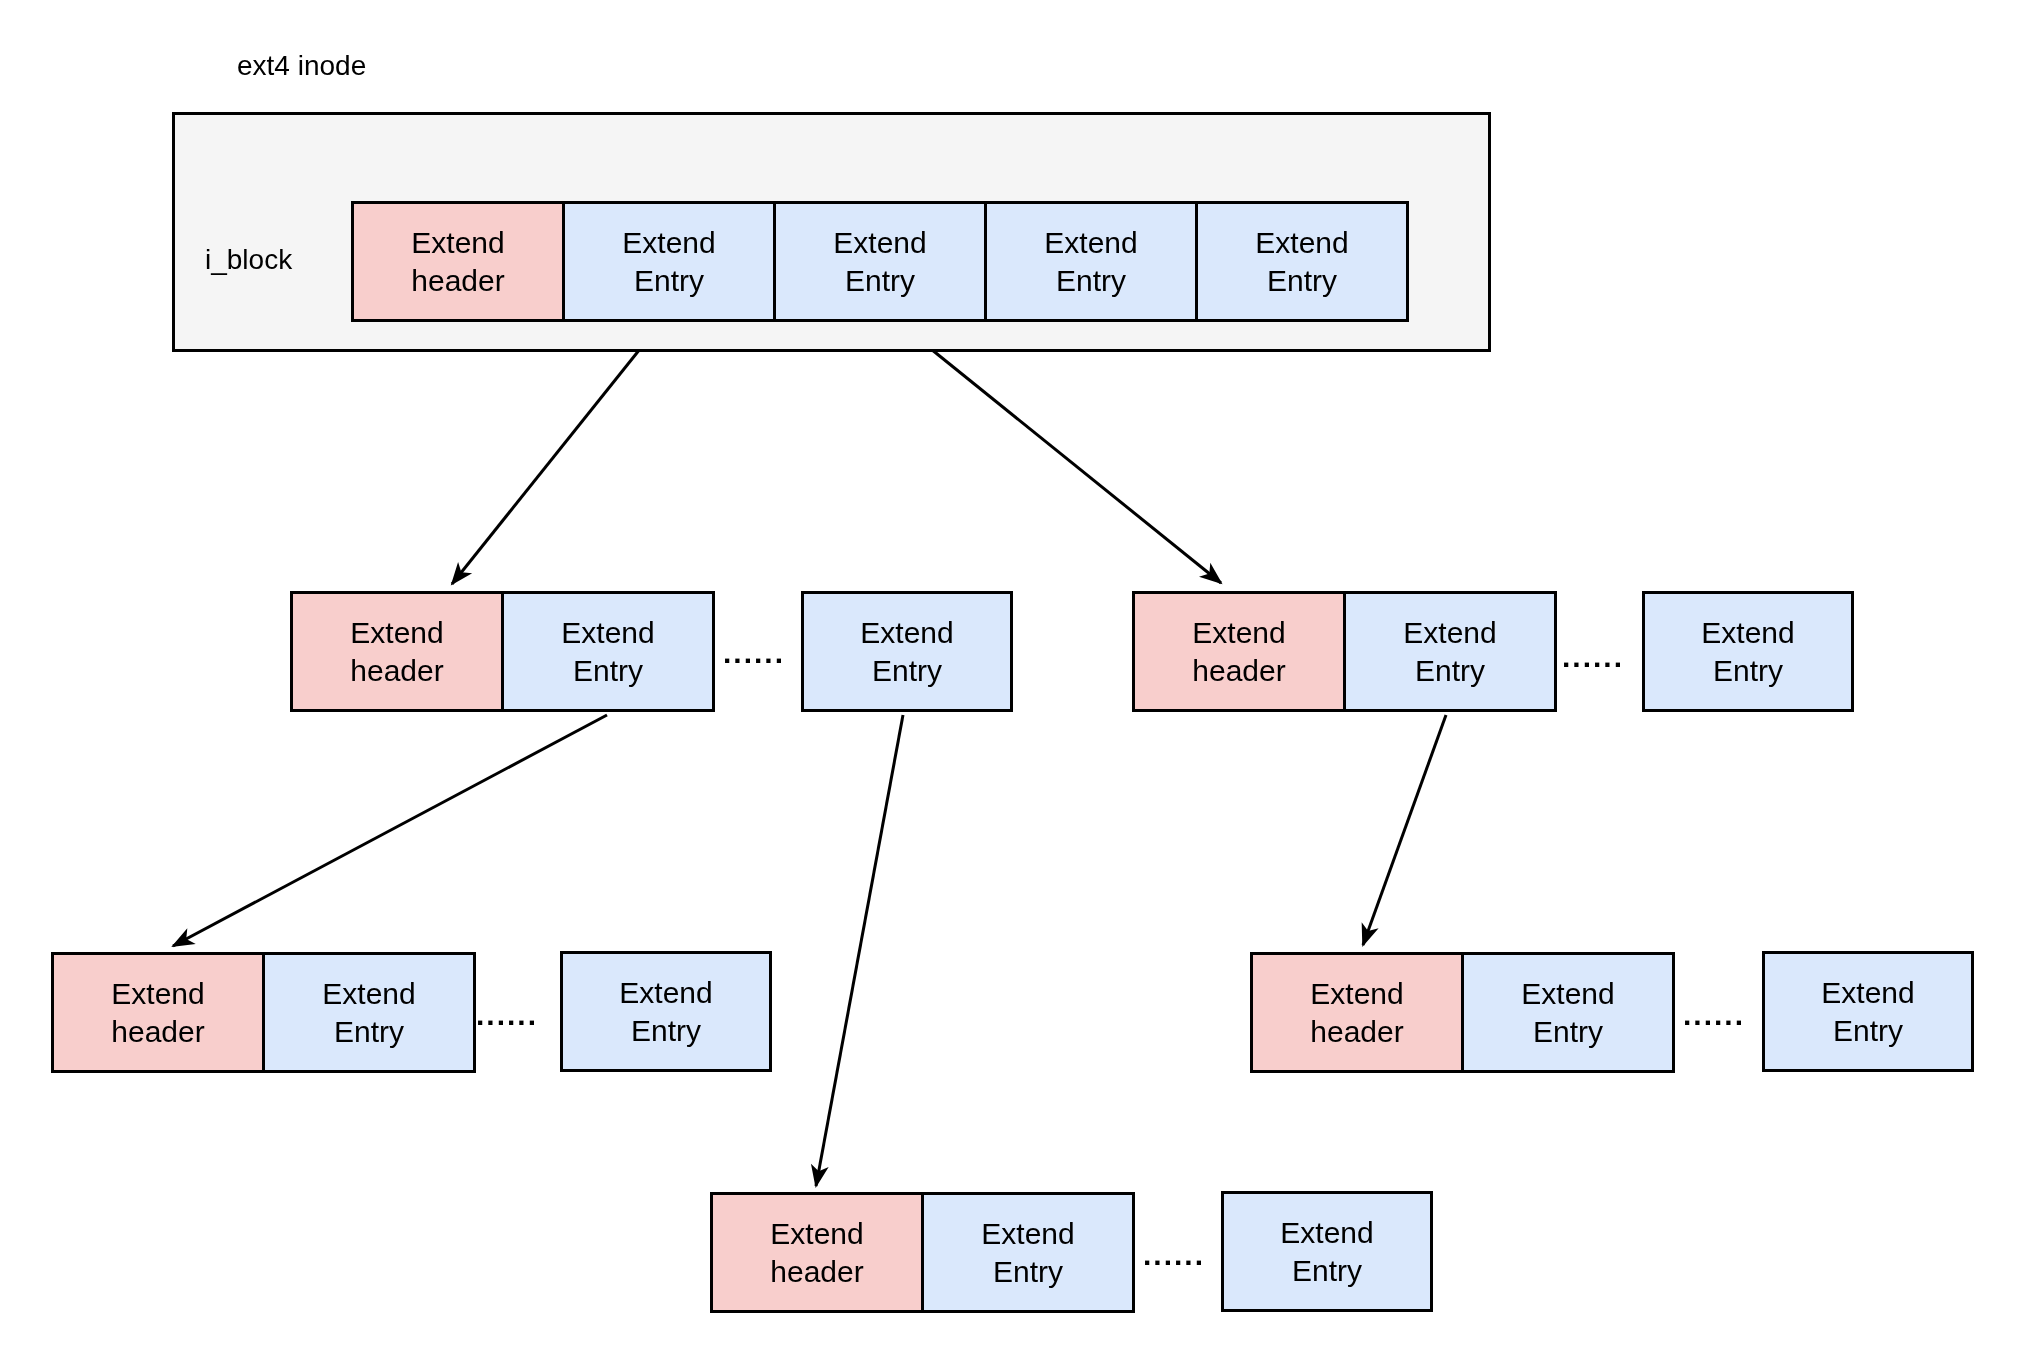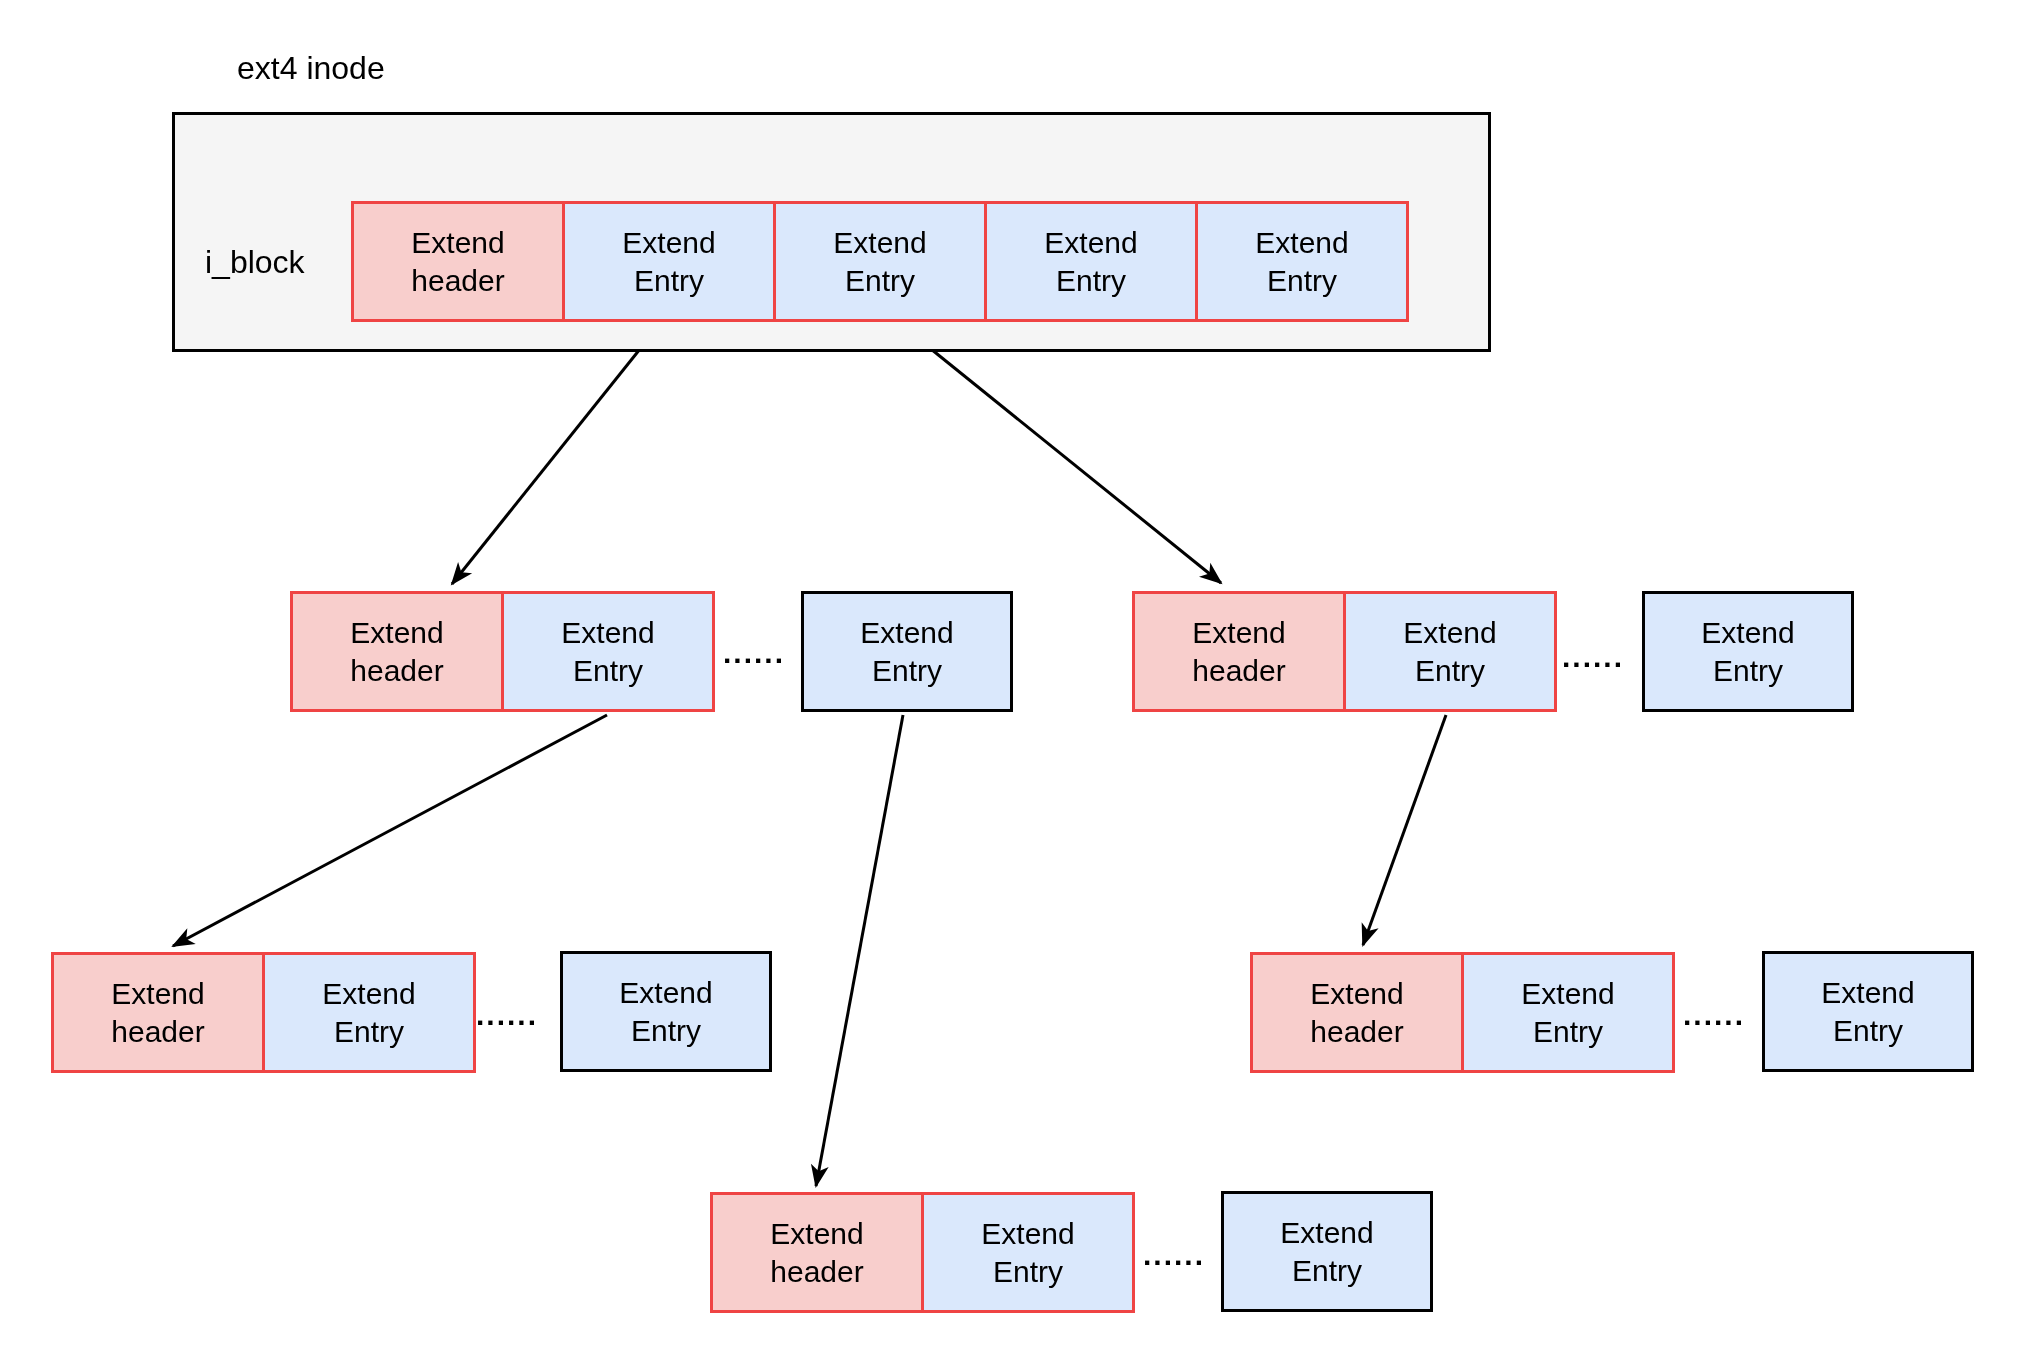--- a/index.html
+++ b/index.html
@@ -7,38 +7,38 @@
     position: relative;
     width: 2023px;
     height: 1363px;
     background: #ffffff;
     font-family: "Liberation Sans", sans-serif;
     color: #000;
     overflow: hidden;
   }
   .label-text {
     position: absolute;
-    font-size: 32px;
+    font-size: 28px;
     white-space: nowrap;
   }
   .container-box {
     position: absolute;
     background: #f5f5f5;
     border: 3px solid #000;
     box-sizing: border-box;
   }
   .cellrow {
     position: absolute;
     display: flex;
   }
   .cell {
     width: 214px;
     height: 121px;
     box-sizing: border-box;
-    border: 3px solid #ef4444;
+    border: 3px solid #000000;
     margin-left: -3px;
     display: flex;
     align-items: center;
     justify-content: center;
     text-align: center;
     font-size: 30px;
     line-height: 1.25;
   }
   .cell:first-child { margin-left: 0; }
   .cell span { display: block; max-width: 110px; }

